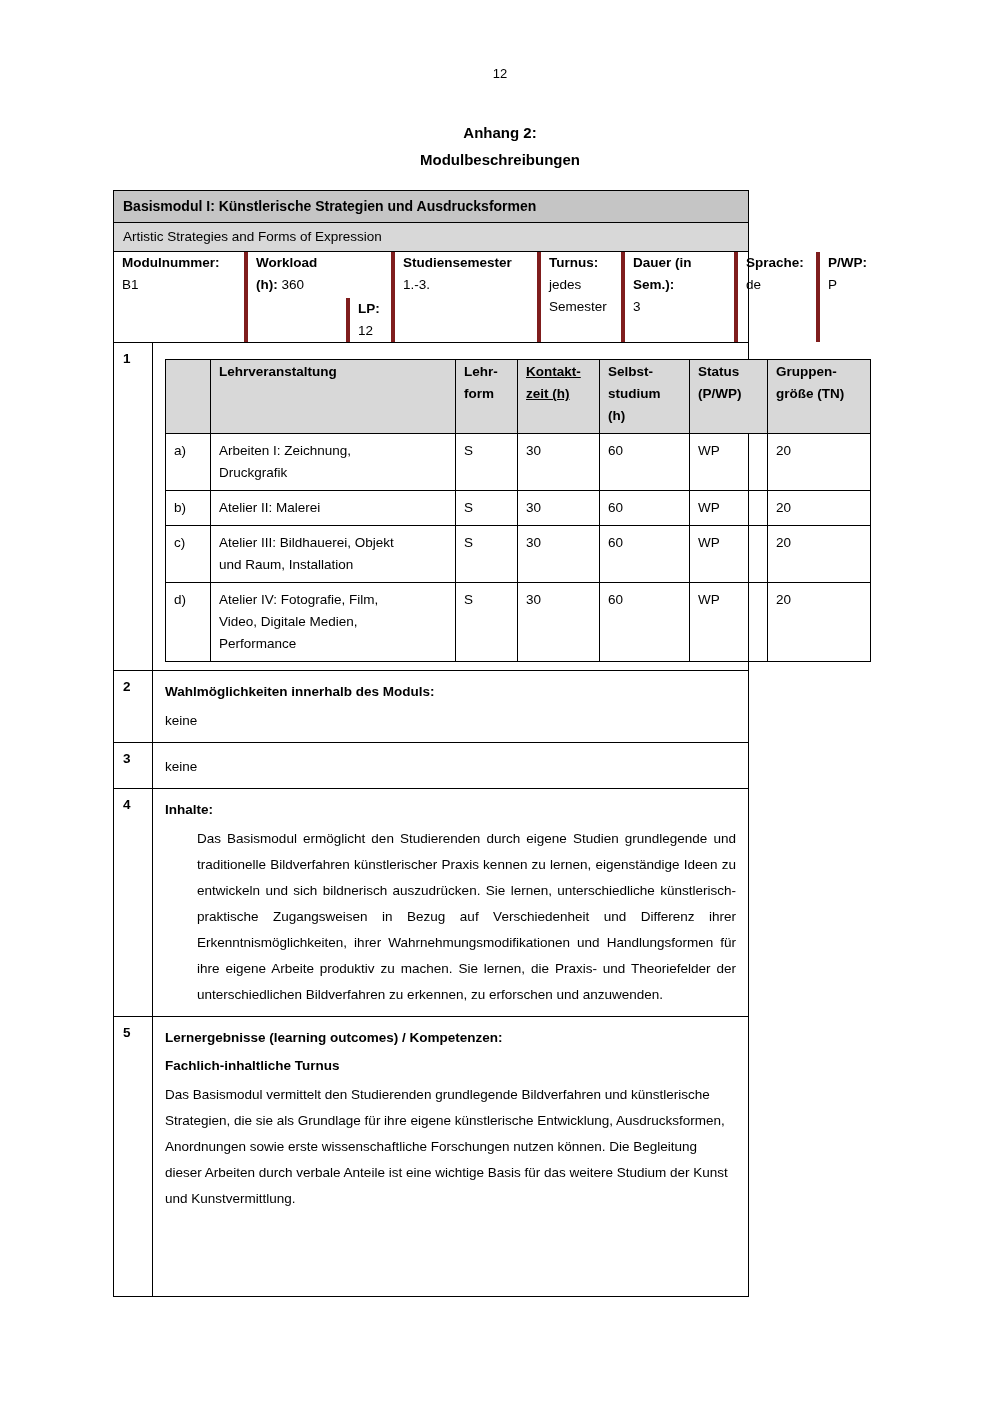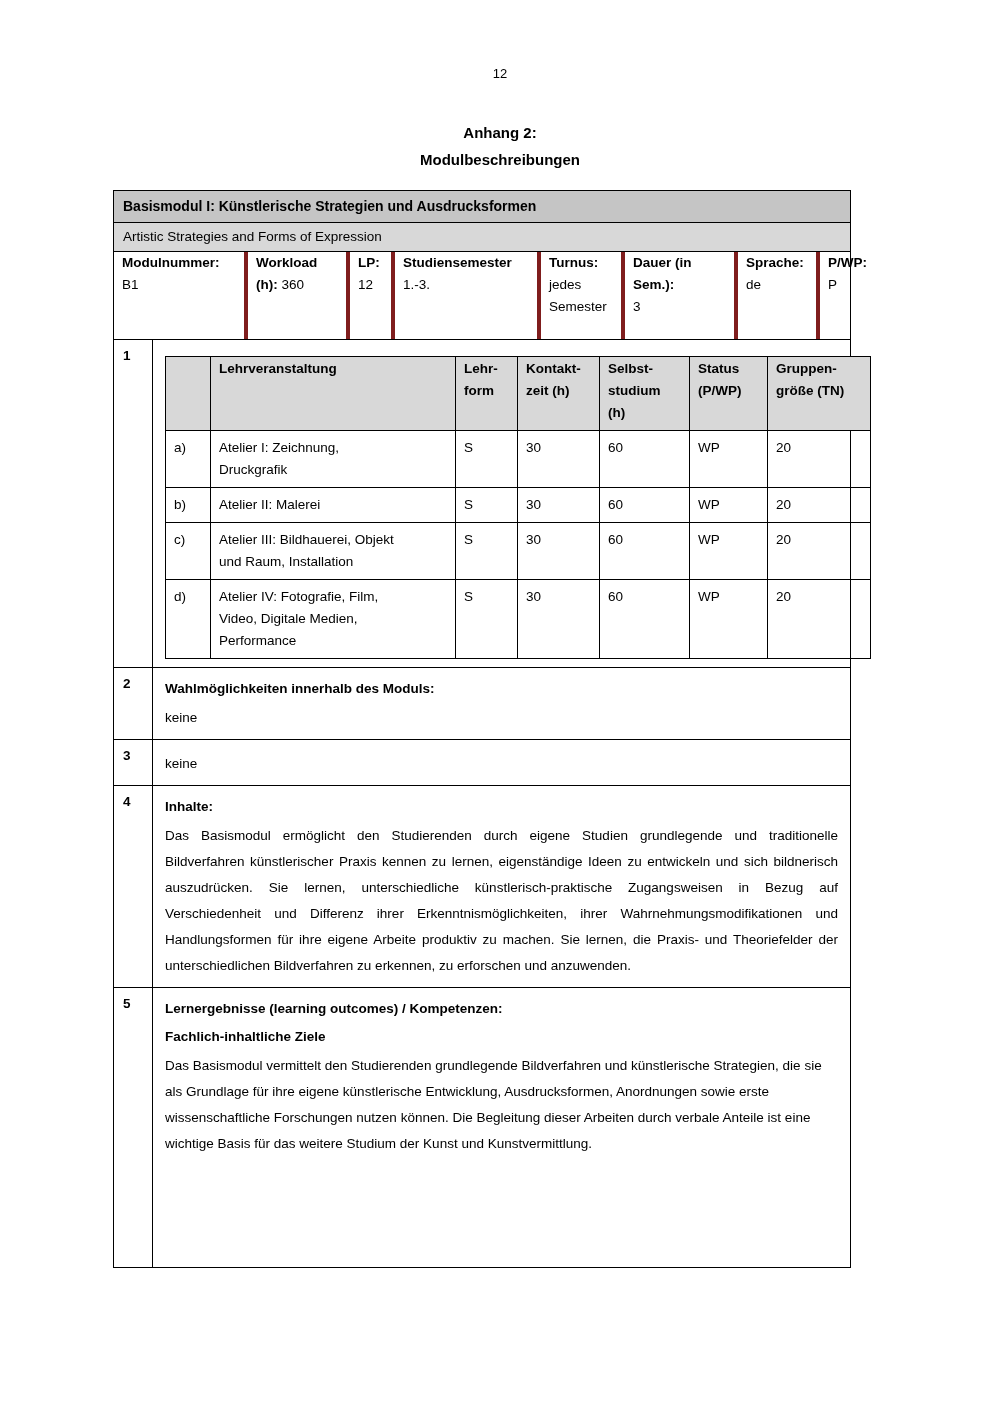--- a/index.html
+++ b/index.html
@@ -28,21 +28,21 @@
     width: 1000px;
     text-align: center;
     font-weight: bold;
     font-size: 15px;
     line-height: 27px;
   }
   .module-table {
     position: absolute;
     top: 190px;
     left: 113px;
-    width: 738px;
+    width: 636px;
     border: 1px solid #000;
   }
   .row { border-top: 1px solid #000; }
   .row:first-child { border-top: none; }
 
   .title-row {
     background: #c5c5c5;
     font-weight: bold;
     font-size: 14px;
     padding: 7px 9px 8px 9px;
@@ -51,39 +51,39 @@
     background: #d8d8d8;
     padding: 6px 9px 7px 9px;
   }
 
   .meta-row { display: flex; min-height: 88px; }
   .meta-cell { padding: 0 8px; line-height: 22px; }
   .meta-cell + .meta-cell { border-left: 4px solid #7f1d1d; }
   .meta-label { font-weight: bold; }
   .w-modulnummer { flex: 0 0 130px; }
   .w-workload    { flex: 0 0 102px; }
-  .w-lp          { flex: 0 0 45px; }
+  .w-lp          { flex: 0 0 45px; margin-top: 46px; }
   .w-studiensem  { flex: 0 0 146px; }
   .w-turnus      { flex: 0 0 84px; }
   .w-dauer       { flex: 0 0 113px; }
   .w-sprache     { flex: 0 0 82px; }
   .w-pwp         { flex: 0 0 63px; }
 
   .section-row { display: flex; }
   .num-cell {
     flex: 0 0 39px;
     border-right: 1px solid #000;
     font-weight: bold;
     padding: 8px 0 0 9px;
   }
   .content-cell { flex: 1 1 auto; padding: 8px 12px 8px 12px; }
   .section-heading { font-weight: bold; line-height: 26px; }
   .section-subheading { font-weight: bold; line-height: 26px; margin-top: 2px; }
   .section-body { line-height: 26px; margin-top: 3px; }
-  .justify { text-align: justify; }
+  .justify { text-align: justify; margin-left: 32px; }
   .s5 { min-height: 280px; }
 
   table.course-table {
     border-collapse: collapse;
     table-layout: fixed;
     width: 705px;
     margin-top: 8px;
   }
   table.course-table th, table.course-table td {
     border: 1px solid #000;
@@ -96,21 +96,21 @@
   table.course-table th {
     background: #d8d8d8;
     font-weight: bold;
     white-space: pre-line;
     padding-top: 1px;
   }
   td.cell-name { white-space: pre-line; }
   .col-letter { width: 45px; }
   .col-name   { width: 245px; }
   .col-form   { width: 62px; }
-  .col-kontakt{ width: 82px; }
+  .col-kontakt{ width: 82px; text-decoration: underline; }
   .col-selbst { width: 90px; }
   .col-status { width: 78px; }
   .col-gruppe { width: 103px; }
 </style>
 </head>
 <body>
 
 <div class="page">
 
   <div class="page-number">12</div>
@@ -176,21 +176,21 @@
             <th class="col-selbst">Selbst-
 studium
 (h)</th>
             <th class="col-status">Status
 (P/WP)</th>
             <th class="col-gruppe">Gruppen-
 größe (TN)</th>
           </tr>
           <tr>
             <td>a)</td>
-            <td class="cell-name">Atelier I: Zeichnung,
+            <td class="cell-name">Arbeiten I: Zeichnung,
 Druckgrafik</td>
             <td>S</td>
             <td>30</td>
             <td>60</td>
             <td>WP</td>
             <td>20</td>
           </tr>
           <tr>
             <td>b)</td>
             <td class="cell-name">Atelier II: Malerei</td>
@@ -246,19 +246,19 @@
       <div class="content-cell">
         <div class="section-heading">Inhalte:</div>
         <div class="section-body justify">Das Basismodul ermöglicht den Studierenden durch eigene Studien grundlegende und traditionelle Bildverfahren künstlerischer Praxis kennen zu lernen, eigenständige Ideen zu entwickeln und sich bildnerisch auszudrücken. Sie lernen, unterschiedliche künstlerisch-praktische Zugangsweisen in Bezug auf Verschiedenheit und Differenz ihrer Erkenntnismöglichkeiten, ihrer Wahrnehmungsmodifikationen und Handlungsformen für ihre eigene Arbeite produktiv zu machen. Sie lernen, die Praxis- und Theoriefelder der unterschiedlichen Bildverfahren zu erkennen, zu erforschen und anzuwenden.</div>
       </div>
     </div>
 
     <div class="row section-row s5">
       <div class="num-cell">5</div>
       <div class="content-cell">
         <div class="section-heading">Lernergebnisse (learning outcomes) / Kompetenzen:</div>
-        <div class="section-subheading">Fachlich-inhaltliche Ziele</div>
+        <div class="section-subheading">Fachlich-inhaltliche Turnus</div>
         <div class="section-body">Das Basismodul vermittelt den Studierenden grundlegende Bildverfahren und künstlerische Strategien, die sie als Grundlage für ihre eigene künstlerische Entwicklung, Ausdrucksformen, Anordnungen sowie erste wissenschaftliche Forschungen nutzen können. Die Begleitung dieser Arbeiten durch verbale Anteile ist eine wichtige Basis für das weitere Studium der Kunst und Kunstvermittlung.</div>
       </div>
     </div>
 
   </div>
 </div>
 
 </body></html>

